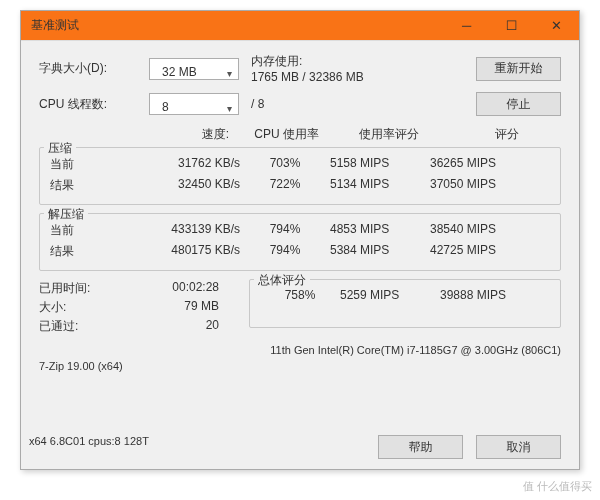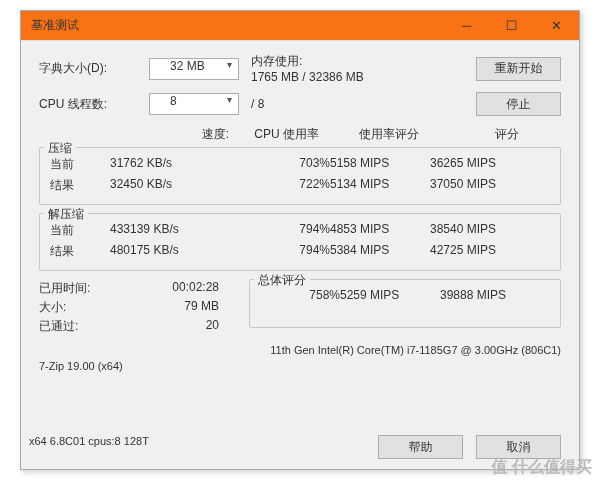--- a/index.html
+++ b/index.html
@@ -4,54 +4,54 @@
 <style>
 *{box-sizing:border-box;margin:0;padding:0;font-family:"Microsoft YaHei","Segoe UI",sans-serif;font-size:12px;color:#333}
 body{background:#fff;width:600px;height:500px;position:relative}
 .window{position:absolute;top:10px;left:20px;width:560px;height:460px;background:#f0f0f0;border:1px solid #aaa;box-shadow:2px 2px 6px rgba(0,0,0,.2)}
 .titlebar{height:30px;background:#f97316;display:flex;align-items:center;border-bottom:1px solid #ddd}
 .titlebar .title{flex:1;padding-left:10px;font-size:12px}
 .titlebar .btn{width:45px;height:30px;display:flex;align-items:center;justify-content:center;font-size:13px}
 .content{padding:12px 18px 8px 18px}
 .row{display:flex;align-items:center;margin-bottom:8px}
 .lbl{width:110px}
-.sel{width:90px;height:22px;background:#fff;border:1px solid #adadad;display:flex;align-items:flex-start;padding:0 20px;position:relative}
+.sel{width:90px;height:22px;background:#fff;border:1px solid #adadad;display:flex;align-items:flex-end;padding:0 12px;position:relative}
 .sel .caret{position:absolute;right:6px;font-size:10px;color:#555}
 .memlbl{margin-left:12px}
 .side-btns{margin-left:auto}
 .button{width:85px;height:24px;background:#e1e1e1;border:1px solid #adadad;display:flex;align-items:center;justify-content:center;font-size:12px}
 .slash{margin-left:12px}
 
 .panels{margin-top:6px}
 .hdr{display:flex;padding:2px 0 4px 0}
 .hdr span{text-align:right}
 .group{border:1px solid #c8c8c8;border-radius:2px;margin-bottom:8px;padding:6px 10px 8px 10px;position:relative;background:#f0f0f0}
 .group .gtitle{position:absolute;top:-8px;left:4px;background:#f0f0f0;padding:0 4px}
 .drow{display:flex;padding:2px 0}
 .c0{width:60px}
-.c1{width:130px;}
-.c2{width:90px;text-align:right}
+.c1{width:130px;text-align:right}
+.c2{width:90px;text-align:center}
 .c3{width:100px;text-align:left}
 .c4{width:100px;text-align:left}
 
 .bottom{display:flex;margin-top:4px}
 .left-stats{width:200px}
 .srow{display:flex;padding:1px 0}
 .srow .sl{width:80px}
 .srow .sv{width:100px;text-align:right}
 .total-group{flex:1;margin-left:10px}
 
 .cpu-line{text-align:right;margin-top:8px;font-size:11px}
 .zip-line{text-align:left;margin-top:4px;font-size:11px}
 
 .footer{position:absolute;bottom:10px;left:8px;right:18px;display:flex;align-items:flex-start}
 .footer .ver{flex:1;font-size:11px}
 .footer .button{margin-left:13px}
 
-.wm{position:absolute;right:8px;bottom:22px;font-size:16px;color:#bbb;font-weight:bold}
+.wm{position:absolute;right:8px;bottom:6px;font-size:11px;color:#bbb;font-weight:normal}
 </style>
 </head>
 <body>
 
 <div class="window">
   <div class="titlebar">
     <div class="title">基准测试</div>
     <div class="btn">─</div>
     <div class="btn">☐</div>
     <div class="btn">✕</div>

